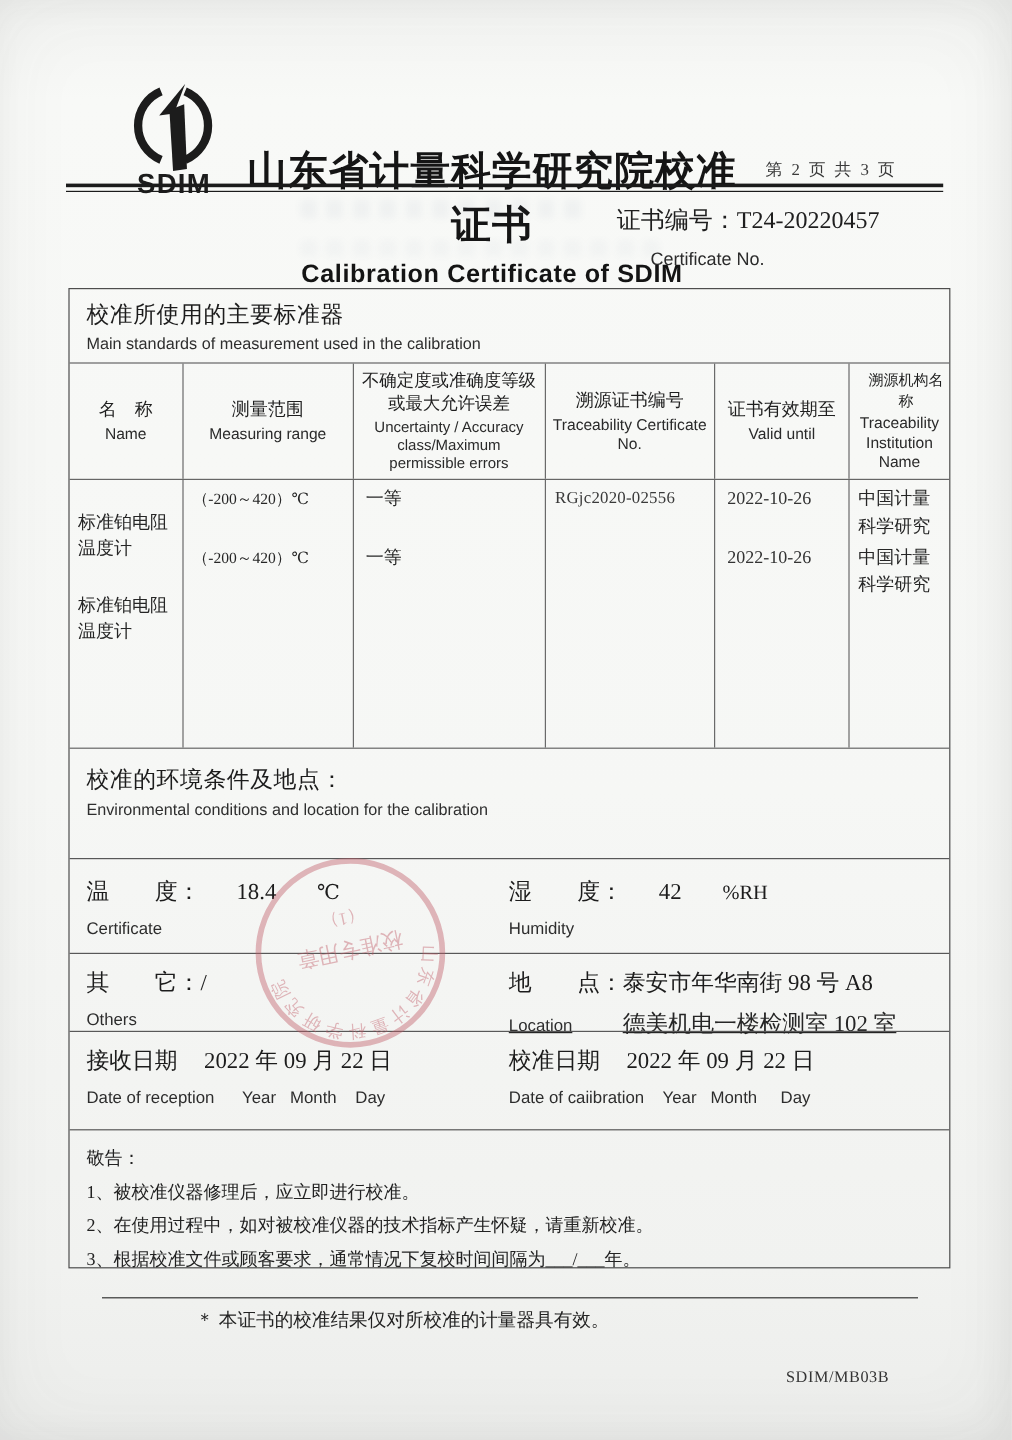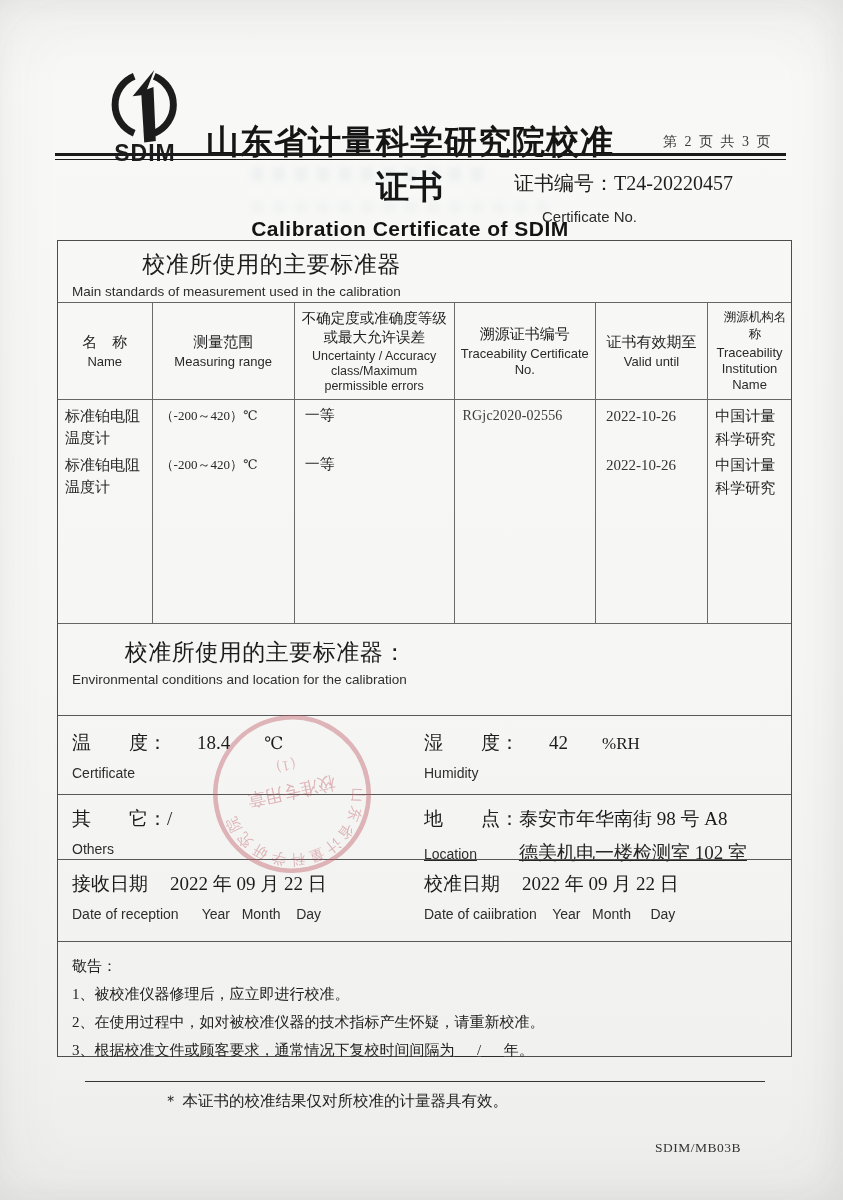--- a/index.html
+++ b/index.html
@@ -14,55 +14,55 @@
     background:linear-gradient(180deg,#f3f4f2 0%,#f8f9f7 7%,#f6f7f5 55%,#f1f2f0 88%,#ecedeb 100%);
     box-shadow:inset 0 0 70px rgba(60,60,60,.06), inset -8px 0 30px rgba(60,60,60,.05);
   }
   
   .logo{ position:absolute; left:93px; top:70px; width:104px; height:100px; text-align:center; }
   .logo svg{ display:block; margin:0 auto; }
   .logo .logo-text{ font-family:"Liberation Sans","DejaVu Sans",sans-serif; font-weight:bold; font-size:23px; letter-spacing:1px; color:#1c1c1c; margin-top:-4px;}
   .titles{ position:absolute; left:190px; top:76px; width:440px; text-align:center;margin-top:44px; }
   .title-zh{ font-size:33px; font-weight:600; letter-spacing:1px; color:#151515; }
   .title-en{ font-family:"Liberation Sans","DejaVu Sans",sans-serif; font-weight:bold; font-size:21px; letter-spacing:.5px; color:#141414; margin-top:7px; }
-  .page-info{ position:absolute; left:663px; top:133px; font-size:14px; letter-spacing:2px; color:#3a3a3a; }
+  .page-info{ position:absolute; left:638px; top:133px; font-size:14px; letter-spacing:2px; color:#3a3a3a; }
   .rule{ position:absolute; left:55px; top:153px; width:731px; height:7px;
          border-top:3.5px solid #1b1b1b; border-bottom:1.3px solid #1b1b1b; }
   .certno{ position:absolute; left:514px; top:170px; width:290px; }
   .certno .line1{ font-size:20px; color:#1e1e1e; }
   .certno .line2{ font-family:"Liberation Sans","DejaVu Sans",sans-serif; font-size:15px; color:#2b2b2b; margin-top:11px; padding-left:28px; }
   .bleed{ position:absolute; opacity:.10; filter:blur(3px); background:
       repeating-linear-gradient(90deg, rgba(90,110,140,.5) 0 14px, transparent 14px 22px); border-radius:4px; }
   .bleed.b1{ left:250px; top:166px; width:240px; height:16px; }
   .bleed.b2{ left:250px; top:200px; width:300px; height:14px; opacity:.07; }
 
   
   .mainbox{ position:absolute; left:57px; top:240px; width:735px; height:817px; border:1.3px solid #4d4d4d; }
   .sec-title{ position:absolute; left:14px; }
-  .sec-title .zh{ font-size:23px; color:#1c1c1c; letter-spacing:.5px;text-align:right; }
+  .sec-title .zh{ font-size:19px; color:#1c1c1c; letter-spacing:.5px; }
   .sec-title .en{ font-family:"Liberation Sans","DejaVu Sans",sans-serif; font-size:13.5px; color:#2e2e2e; margin-top:4px; }
   .s1{ top:8px; }
   .s2{ top:396px; }
 
   
   .table{ position:absolute; left:0; top:61px; width:100%; border-top:1.1px solid #666; border-bottom:1.1px solid #666; }
   .cols{ display:grid; grid-template-columns:12.9% 19.4% 21.8% 19.3% 15.3% 11.3%; }
   .thead{ height:97px; border-bottom:1.1px solid #666; }
   .thead .hcell{ border-right:1px solid #6a6a6a; display:flex; flex-direction:column; align-items:center; justify-content:center; text-align:center; padding:2px 3px; }
   .thead .hcell:last-child{ border-right:none; }
   .hcell .zh{ font-size:15px; color:#1f1f1f; line-height:20px; }
   .hcell.small-zh .zh{ font-size:12.5px; line-height:17px;margin-left:11px; }
   .hcell .en{ font-family:"Liberation Sans","DejaVu Sans",sans-serif; font-size:13px; color:#2a2a2a; line-height:16px; margin-top:2px; }
   .hcell.c3 .zh{ font-size:14.5px; line-height:19px; }
   .hcell.c3 .en{ font-size:12.5px; line-height:15px; }
   .tbody{ height:223px; }
   .tbody .bcol{ border-right:1px solid #6a6a6a; }
   .tbody .bcol:last-child{ border-right:none; }
   .entry{ height:49px; overflow:hidden; }
-  .bcol.c1 .entry{ padding:5px 4px 0 7px; font-size:15px; line-height:22px; }
+  .bcol.c1 .entry{ padding:5px 4px 0 7px; font-size:15px; line-height:22px;margin-top:20px; }
   .bcol.c2 .entry{ padding:7px 2px 0 8px; font-size:13px; white-space:nowrap; }
   .bcol.c3 .entry{ padding:6px 0 0 10px; font-size:15px; }
   .bcol.c4 .entry{ padding:8px 0 0 8px; font-size:14px; letter-spacing:.2px; color:#3a3a3a; }
   .bcol.c5 .entry{ padding:8px 0 0 10px; font-size:15px; color:#333; }
   .bcol.c6 .entry{ padding:5px 3px 0 7px; font-size:15px; line-height:23px; }
 
   
   .hline{ position:absolute; left:0; width:100%; border-top:1.1px solid #585858; }
   .h1{ top:474px; } .h2{ top:553px; } .h3{ top:618px; } .h4{ top:700px; }
   .blk{ position:absolute; }
@@ -178,21 +178,21 @@
           <div class="entry">2022-10-26</div>
         </div>
         <div class="bcol c6">
           <div class="entry">中国计量科学研究院</div>
           <div class="entry">中国计量科学研究院</div>
         </div>
       </div>
     </div>
 
     <div class="sec-title s2">
-      <div class="zh">校准所使用的主要标准器：</div>
+      <div class="zh">校准的环境条件及地点：</div>
       <div class="en">Environmental conditions and location for the calibration</div>
     </div>
 
     <div class="hline h1"></div>
 
     <div class="blk lblk row1">
       <div class="bigline">
         <span>温　　度：</span><span class="val">18.4</span><span class="unit">℃</span>
       </div>
       <div class="sub-en">Certificate</div>

